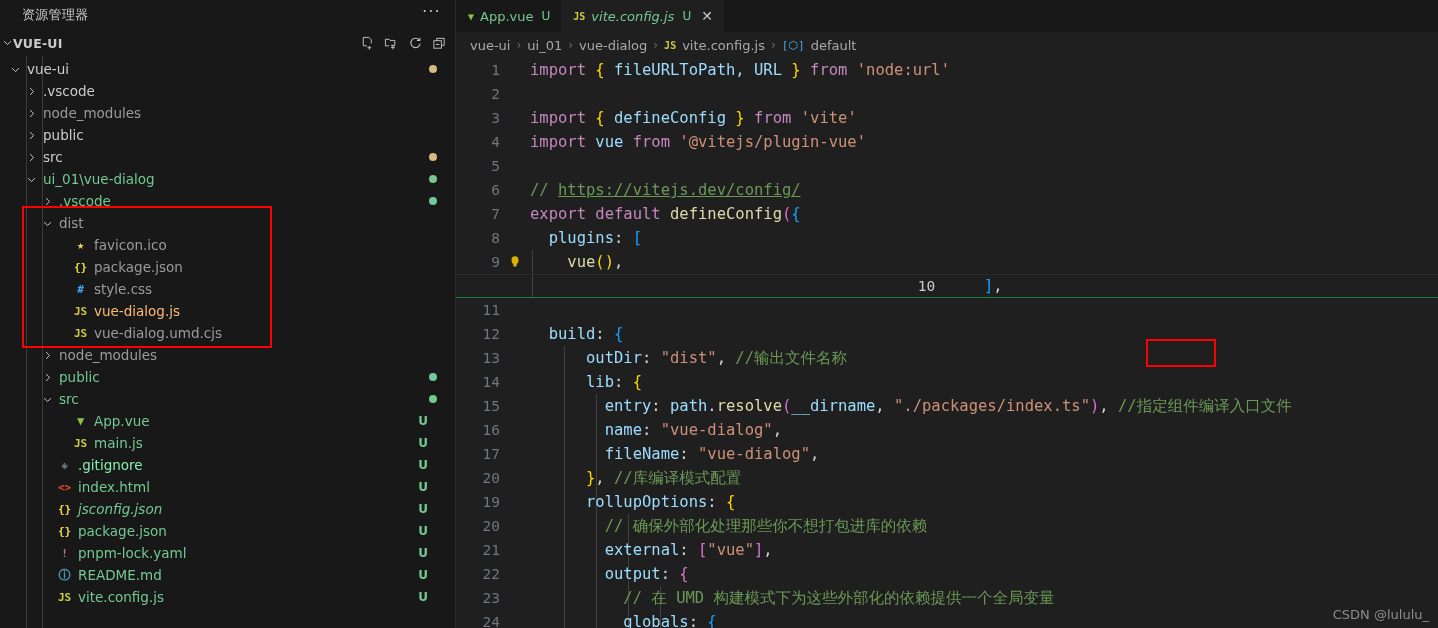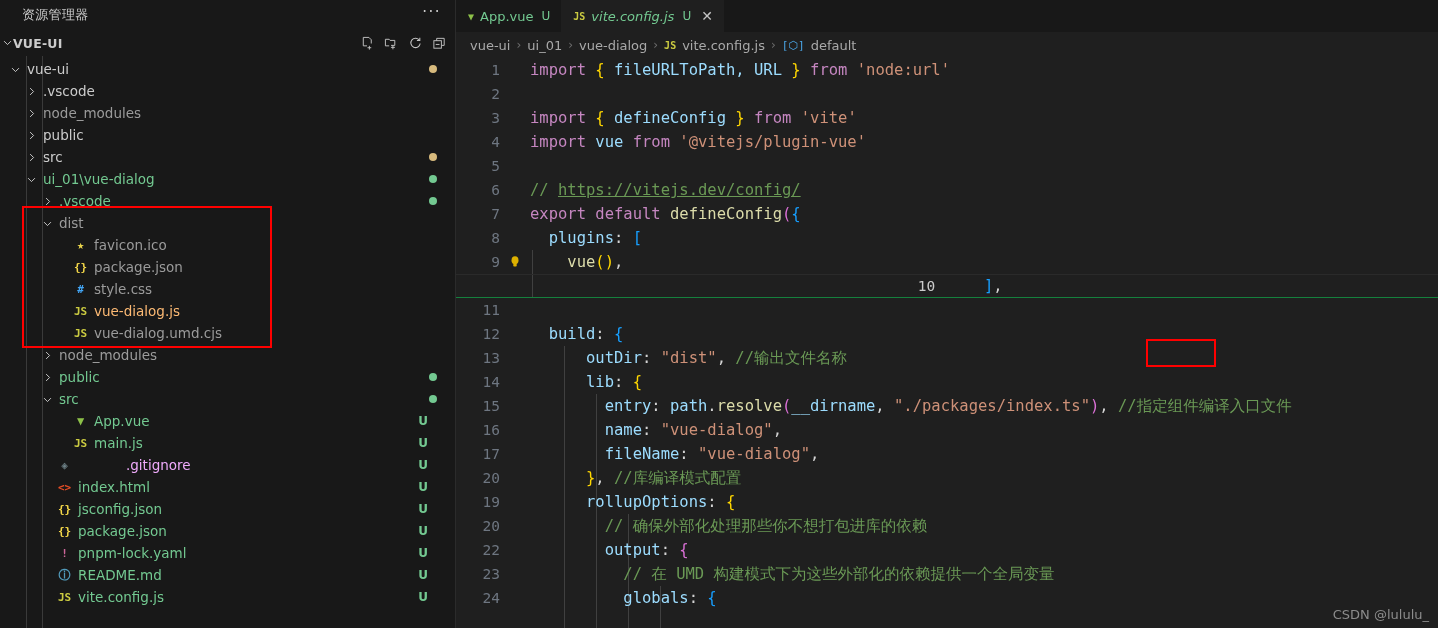--- a/index.html
+++ b/index.html
@@ -353,33 +353,33 @@
         </div>
         <div class="row" style="padding-left: 56px;">
           <span class="twisty"></span>
           <span class="fi" style="color: rgb(203, 203, 65);">JS</span>
           <span class="nm" style="color: rgb(115, 201, 145);">main.js</span>
           <span class="badge" style="color: rgb(115, 201, 145);">U</span>
         </div>
         <div class="row" style="padding-left: 40px;">
           <span class="twisty"></span>
           <span class="fi" style="color: rgb(109, 128, 134);">◈</span>
-          <span class="nm" style="color: #f0abfc; margin-left: 48px;">.gitignore</span>
+          <span class="nm" style="color: #86efac;">.gitignore</span>
           <span class="badge" style="color: rgb(115, 201, 145);">U</span>
         </div>
         <div class="row" style="padding-left: 40px;">
           <span class="twisty"></span>
           <span class="fi" style="color: rgb(228, 77, 38);">&lt;&gt;</span>
           <span class="nm" style="color: rgb(115, 201, 145);">index.html</span>
           <span class="badge" style="color: rgb(115, 201, 145);">U</span>
         </div>
         <div class="row" style="padding-left: 40px;">
           <span class="twisty"></span>
           <span class="fi" style="color: rgb(245, 216, 73);">{}</span>
-          <span class="nm" style="color: rgb(115, 201, 145);">jsconfig.json</span>
+          <span class="nm" style="color: rgb(115, 201, 145); font-style: italic;">jsconfig.json</span>
           <span class="badge" style="color: rgb(115, 201, 145);">U</span>
         </div>
         <div class="row" style="padding-left: 40px;">
           <span class="twisty"></span>
           <span class="fi" style="color: rgb(245, 216, 73);">{}</span>
           <span class="nm" style="color: rgb(115, 201, 145);">package.json</span>
           <span class="badge" style="color: rgb(115, 201, 145);">U</span>
         </div>
         <div class="row" style="padding-left: 40px;">
           <span class="twisty"></span>
@@ -517,20 +517,24 @@
         </div>
         <div class="cline">
           <span class="ln">19</span>
           <span class="ctext"><span class="t-pln">      </span><span class="t-prop">rollupOptions</span><span class="t-pln">: </span><span class="t-brc1">{</span></span>
         </div>
         <div class="cline">
           <span class="ln">20</span>
           <span class="ctext"><span class="t-pln">        </span><span class="t-cmt">// 确保外部化处理那些你不想打包进库的依赖</span></span>
         </div>
         <div class="cline">
+          <span class="ln">21</span>
+          <span class="ctext"><span class="t-pln">        </span><span class="t-prop">external</span><span class="t-pln">: </span><span class="t-brc2">[</span><span class="t-str">"vue"</span><span class="t-brc2">]</span><span class="t-pln">,</span></span>
+        </div>
+        <div class="cline">
           <span class="ln">22</span>
           <span class="ctext"><span class="t-pln">        </span><span class="t-prop">output</span><span class="t-pln">: </span><span class="t-brc2">{</span></span>
         </div>
         <div class="cline">
           <span class="ln">23</span>
           <span class="ctext"><span class="t-pln">          </span><span class="t-cmt">// 在 UMD 构建模式下为这些外部化的依赖提供一个全局变量</span></span>
         </div>
         <div class="cline">
           <span class="ln">24</span>
           <span class="ctext"><span class="t-pln">          </span><span class="t-prop">globals</span><span class="t-pln">: </span><span class="t-brc3">{</span></span>

